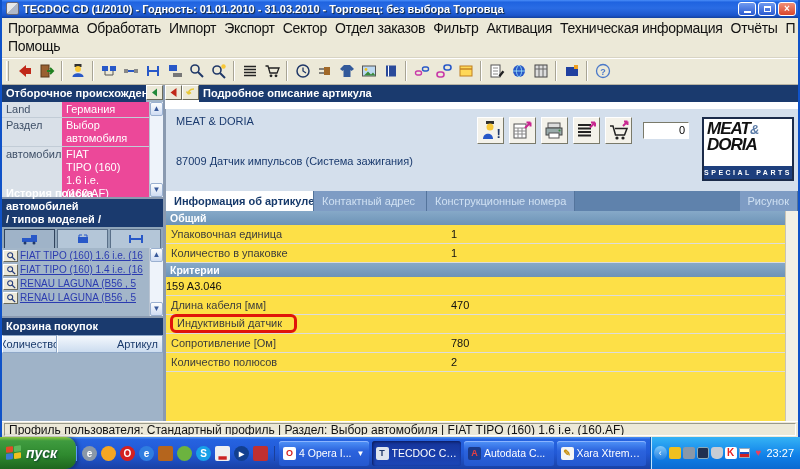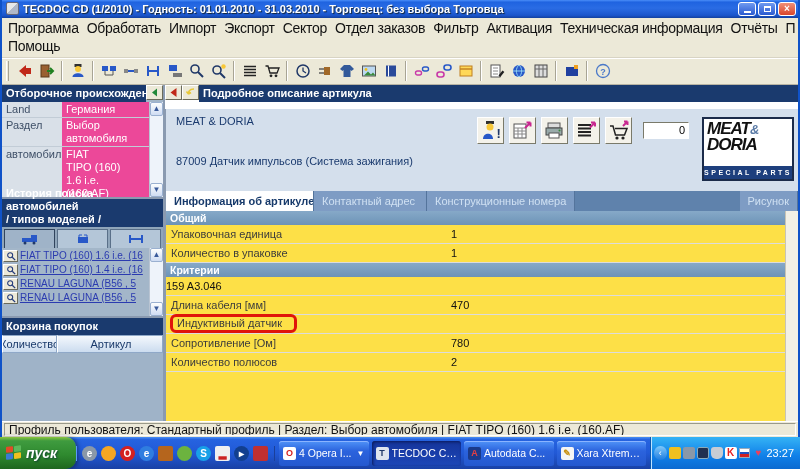--- a/index.html
+++ b/index.html
@@ -52,21 +52,21 @@
   .hitems{flex:1;padding:1px 0 0 1px;overflow:hidden}
   .hrow{height:14px;display:flex;align-items:center;gap:2px}
   .hbtn{width:15px;height:12px;background:#ece9d8;border:1px solid;border-color:#fff #6a6a5a #6a6a5a #fff;display:flex;align-items:center;justify-content:center}
   .hbtn svg{width:10px;height:10px}
   .hlink{font-size:10px;color:#2b3bb0;text-decoration:underline;white-space:nowrap;overflow:hidden}
   
   .cartcols{height:18px;display:flex;background:#9fb3c8}
   .ccell{border:1px solid #8fa8c8;border-left-color:#fff;background:linear-gradient(180deg,#f4f8fd,#ccdcef);color:#1a3a6b;padding:2px 4px;overflow:hidden;white-space:nowrap}
   .ccell.c1{width:55px}
   .ccell.c1 span{margin-left:-7px;display:inline-block}
-  .ccell.c2{flex:1;text-align:center;padding-left:6px}
+  .ccell.c2{flex:1;text-align:right;padding-left:6px}
   .cartbody{flex:1;background:#9fb3c8}
   
   .mainhdr{height:24px;display:flex}
   .mainhdr .phdr{flex:1}
   .arthead{height:82px;background:#d4dfec;border-left:1px solid #8a9ab0;display:flex;padding:6px 4px 4px 10px}
   .artleft{flex:1;min-width:0}
   .brand{color:#1a3a6e;font-weight:normal;}
   .artname{color:#1a3a6e;margin-top:28px;white-space:nowrap;overflow:hidden}
   .artbtns{display:flex;gap:5px;align-items:flex-start;padding-top:2px}
   .abtn{width:27px;height:27px;background:#f4f2ea;border:1px solid;border-color:#fff #7a7a6a #7a7a6a #fff;display:flex;align-items:center;justify-content:center}

